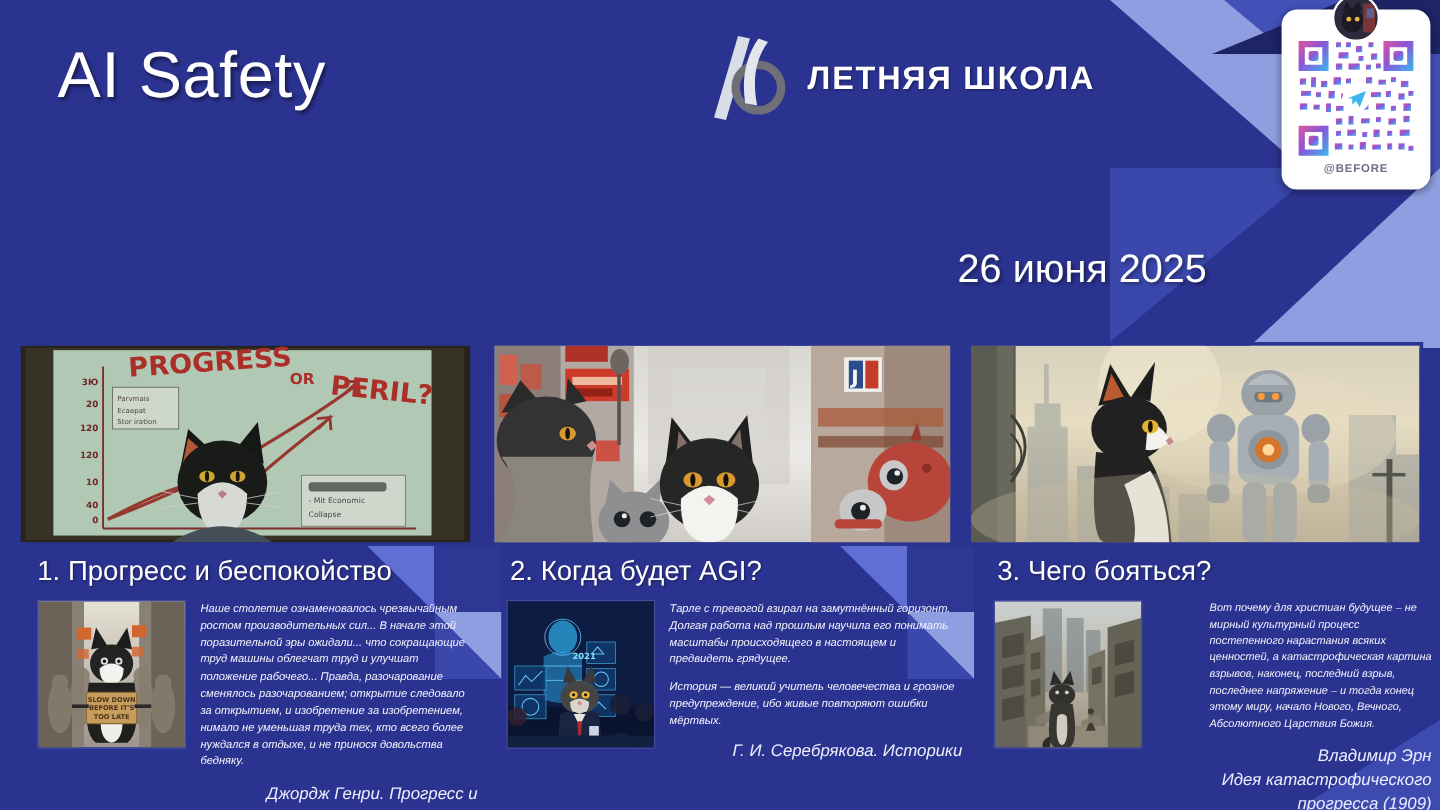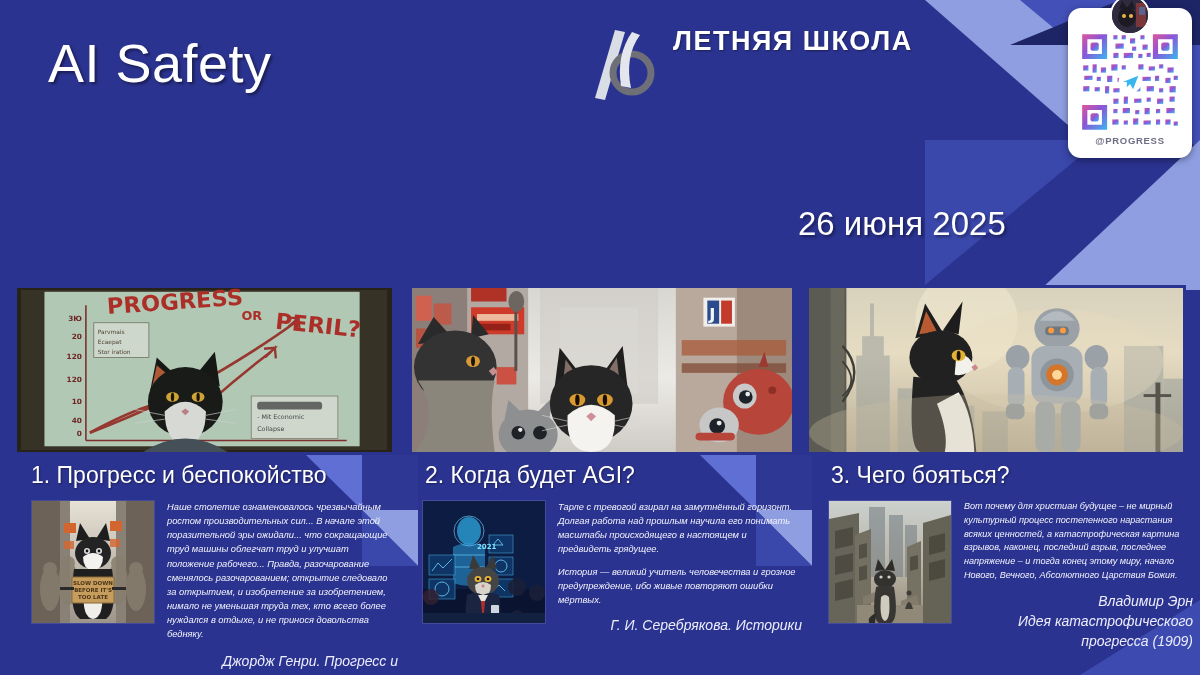--- a/index.html
+++ b/index.html
@@ -91,21 +91,21 @@
     font-size:54px;font-weight:normal;letter-spacing:.5px;
     text-shadow:2px 2px 3px rgba(0,0,0,.45);
   }
   .title-sub{
     position:absolute;left:48px;top:132px;width:680px;
     font-size:37px;font-weight:bold;line-height:1.42;
     text-shadow:2px 2px 3px rgba(0,0,0,.45);
   }
 
   
-  .logo-wrap{position:absolute;left:585px;top:26px;display:flex;gap:10px;}
+  .logo-wrap{position:absolute;left:585px;top:26px;display:flex;align-items:center;gap:10px;}
   .logo-mark{width:78px;height:78px;position:relative;}
   .logo-text{
     font-size:27px;font-weight:bold;letter-spacing:1.5px;
     text-shadow:1px 1px 2px rgba(0,0,0,.4);
   }
 
   .speaker{
     position:absolute;left:712px;top:148px;
     font-size:37px;font-weight:400;
     text-shadow:2px 2px 3px rgba(0,0,0,.4);
@@ -168,21 +168,21 @@
   .quote{flex:1;}
   .quote p{
     margin:0 0 8px 0;
     font-size:9.3px;line-height:1.52;color:#f2f3fb;font-style:italic;
   }
   .src{
     font-size:14px;font-style:italic;text-align:right;color:#eceefc;
     line-height:1.45;margin-top:6px;
   }
   .c1 .src{margin-top:10px;}
-  .c3 .quote p{font-size:9.1px;}
+  .c3 .quote p{font-size:9.1px;margin-left:44px;}
 </style>
 </head>
 <body>
 
 <div id="slide">
 
   <div class="deco d-tr-lightbig"></div>
   <div class="deco d-tr-mid"></div>
   <div class="deco d-tr-under"></div>
   <div class="deco d-tr-light-lower"></div>
@@ -297,21 +297,21 @@
         <rect x="53" y="85" width="5" height="6"></rect>
           <rect x="63" y="87" width="7" height="4"></rect>
         <rect x="75" y="86" width="4" height="5"></rect>
           <rect x="84" y="86" width="5" height="5"></rect>
         <rect x="92" y="88" width="4" height="4"></rect>
       </g>
 
       <circle cx="50" cy="50" r="11" fill="#fff"></circle>
       <path d="M43 50 l15-6 -5 13 -3 -5 -3 3 0 -5 z" fill="#3ab6ef"></path>
     </svg>
-    <div class="qr-handle">@PROGRESS</div>
+    <div class="qr-handle">@BEFORE</div>
   </div>
 
   <div class="photoband">
 
     <div class="photo p1">
       <svg width="100%" height="100%" viewBox="0 0 381 170" preserveAspectRatio="none">
         <rect width="381" height="170" fill="#2a2318"></rect>
         <rect x="4" y="2" width="372" height="166" fill="#3b3528"></rect>
         <rect x="28" y="4" width="320" height="160" fill="#cfe3d2"></rect>
         <rect x="28" y="4" width="320" height="160" fill="#bcd6c0" opacity=".45"></rect>

